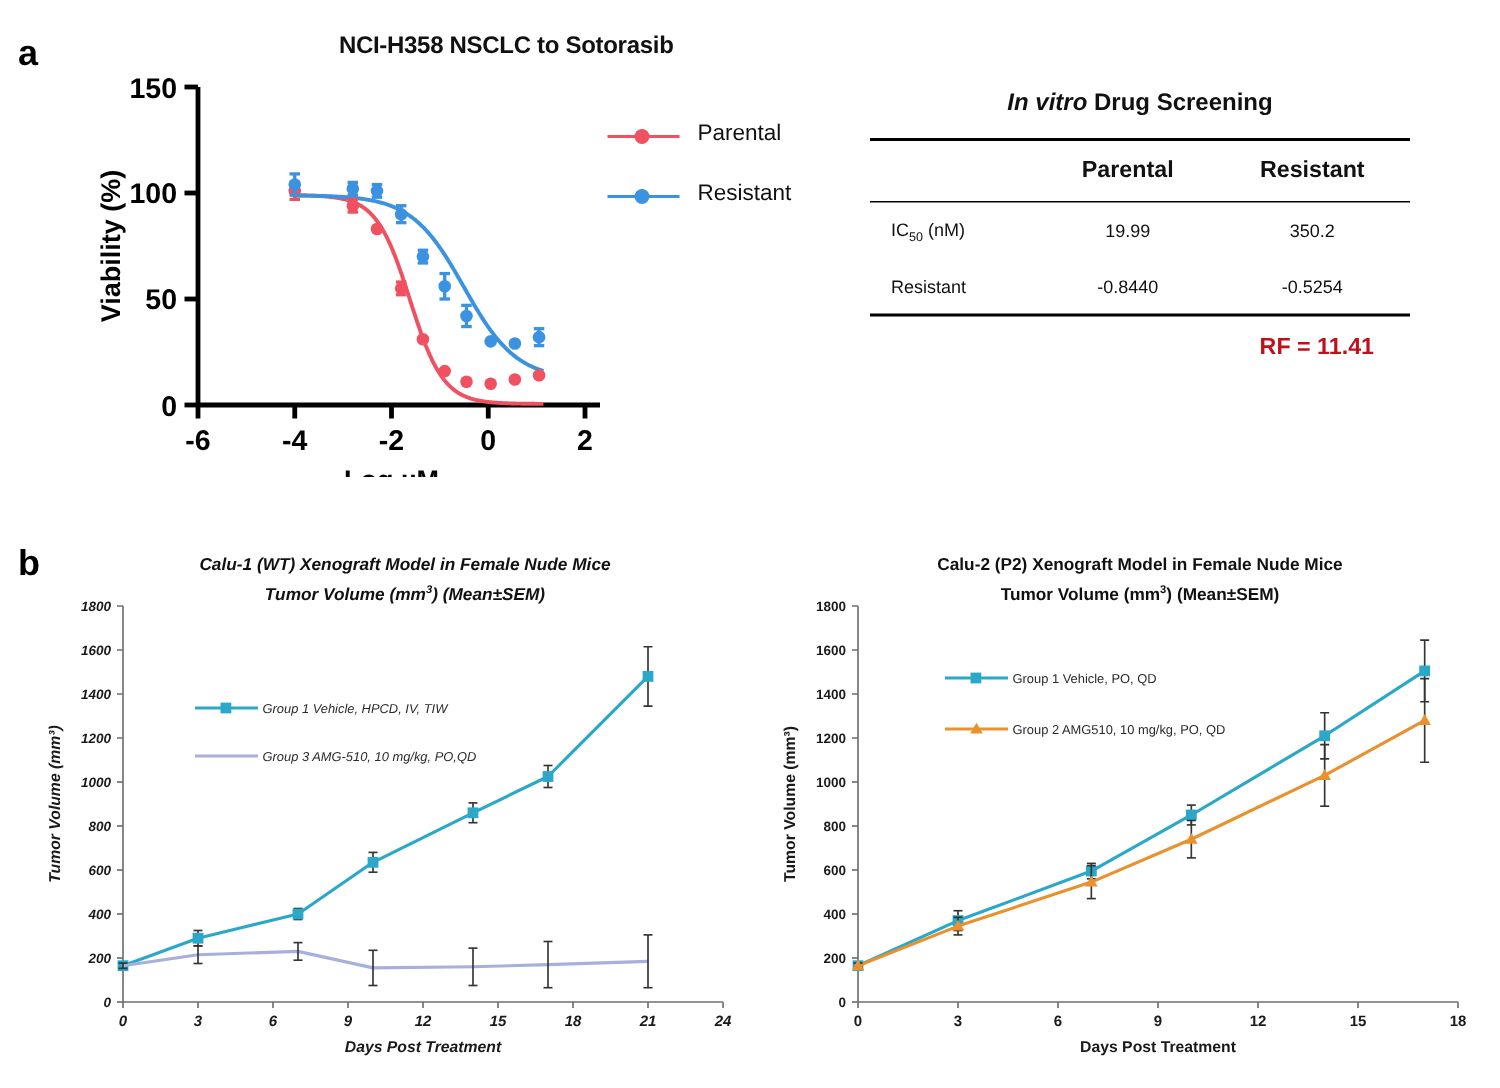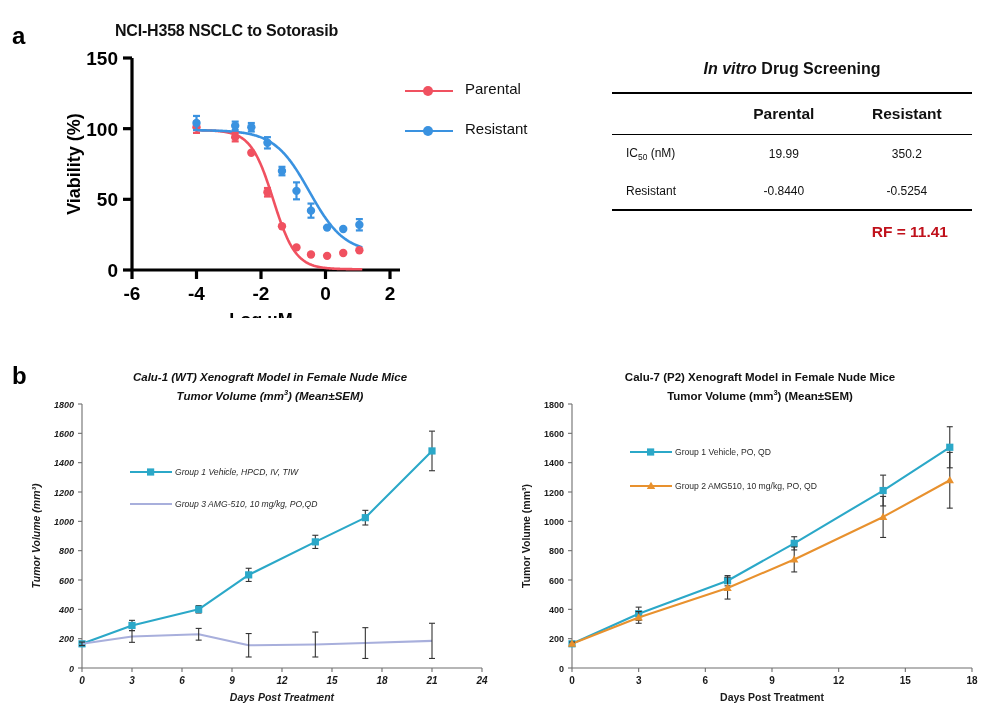--- a/index.html
+++ b/index.html
@@ -12,33 +12,33 @@
   .panel-label{
     position:absolute;font-size:24px;font-weight:bold;
     font-family:"Liberation Sans", sans-serif;color:#000;
   }
   #panel-a-label{left:12px;top:22px;}
   #panel-b-label{left:12px;top:362px;}
 
   
   #dose-chart{position:absolute;left:60px;top:18px;width:480px;height:300px;}
   #dose-title{
-    position:absolute;left:55px;top:4px;width:340px;text-align:left;
+    position:absolute;left:49px;top:4px;width:340px;text-align:right;
     font-size:16px;font-weight:bold;letter-spacing:-.2px;
   }
   #dose-svg{position:absolute;left:0;top:0;}
   .dose-legend-item{position:absolute;font-size:15px;color:#111;}
   #dose-legend-parental{left:345px;top:72px;}
   #dose-legend-resistant{left:345px;top:112px;}
   .dose-legend-label{position:absolute;left:60px;top:-10px;white-space:nowrap;}
   .legend-mark{position:absolute;left:0;top:0;width:48px;height:2px;}
   .legend-dot{position:absolute;left:18px;top:-4px;width:10px;height:10px;border-radius:50%;}
 
   
-  #screen-table{position:absolute;left:612px;top:60px;width:360px;}
+  #screen-table{position:absolute;left:580px;top:60px;width:360px;}
   #screen-title{text-align:center;font-size:16px;font-weight:bold;margin-bottom:14px;}
   #screen-title i{font-style:italic;}
   table.vt{border-collapse:collapse;width:100%;}
   table.vt th,table.vt td{
     font-size:12px;padding:11px 4px;text-align:center;font-weight:normal;
   }
   table.vt th{font-weight:bold;font-size:15.5px;}
   table.vt .rowlabel{text-align:left;padding-left:14px;}
   .rule-top{border-top:2.5px solid #000;}
   .rule-mid{border-top:1.2px solid #000;}
@@ -347,21 +347,21 @@
       </g>
       <g>
         <line x1="110" y1="136" x2="152" y2="136" stroke="#a8afdc" stroke-width="2.1"></line>
         <text x="155" y="139.2" font-size="8.6" font-family="&quot;Liberation Sans&quot;, sans-serif" fill="#2a2a2a">Group 3 AMG-510, 10 mg/kg, PO,QD</text>
       </g>
     </svg>
 </div>
 
 <div class="xeno" id="xeno-p2">
   <div class="xeno-title">
-    <span>Calu-7 (P2) Xenograft Model in Female Nude Mice</span><br>
+    <span>Calu-2 (P2) Xenograft Model in Female Nude Mice</span><br>
     <span>Tumor Volume (mm</span><sup>3</sup><span>) (Mean±SEM)</span>
   </div>
   <svg class="xeno-svg" id="xeno-p2-svg" width="480" height="345">
       <line x1="62" y1="36" x2="62" y2="300" stroke="#6e6e6e" stroke-width="1.1"></line>
       <line x1="62" y1="300" x2="462" y2="300" stroke="#6e6e6e" stroke-width="1.1"></line>
       <line x1="58" y1="300" x2="62" y2="300" stroke="#6e6e6e" stroke-width="1.1"></line>
       <text x="54" y="303.5" text-anchor="end" font-size="9" font-weight="bold" font-family="&quot;Liberation Sans&quot;, sans-serif" fill="#1a1a1a">0</text>
       <line x1="58" y1="270.6666666666667" x2="62" y2="270.6666666666667" stroke="#6e6e6e" stroke-width="1.1"></line>
       <text x="54" y="274.1666666666667" text-anchor="end" font-size="9" font-weight="bold" font-family="&quot;Liberation Sans&quot;, sans-serif" fill="#1a1a1a">200</text>
       <line x1="58" y1="241.33333333333334" x2="62" y2="241.33333333333334" stroke="#6e6e6e" stroke-width="1.1"></line>

